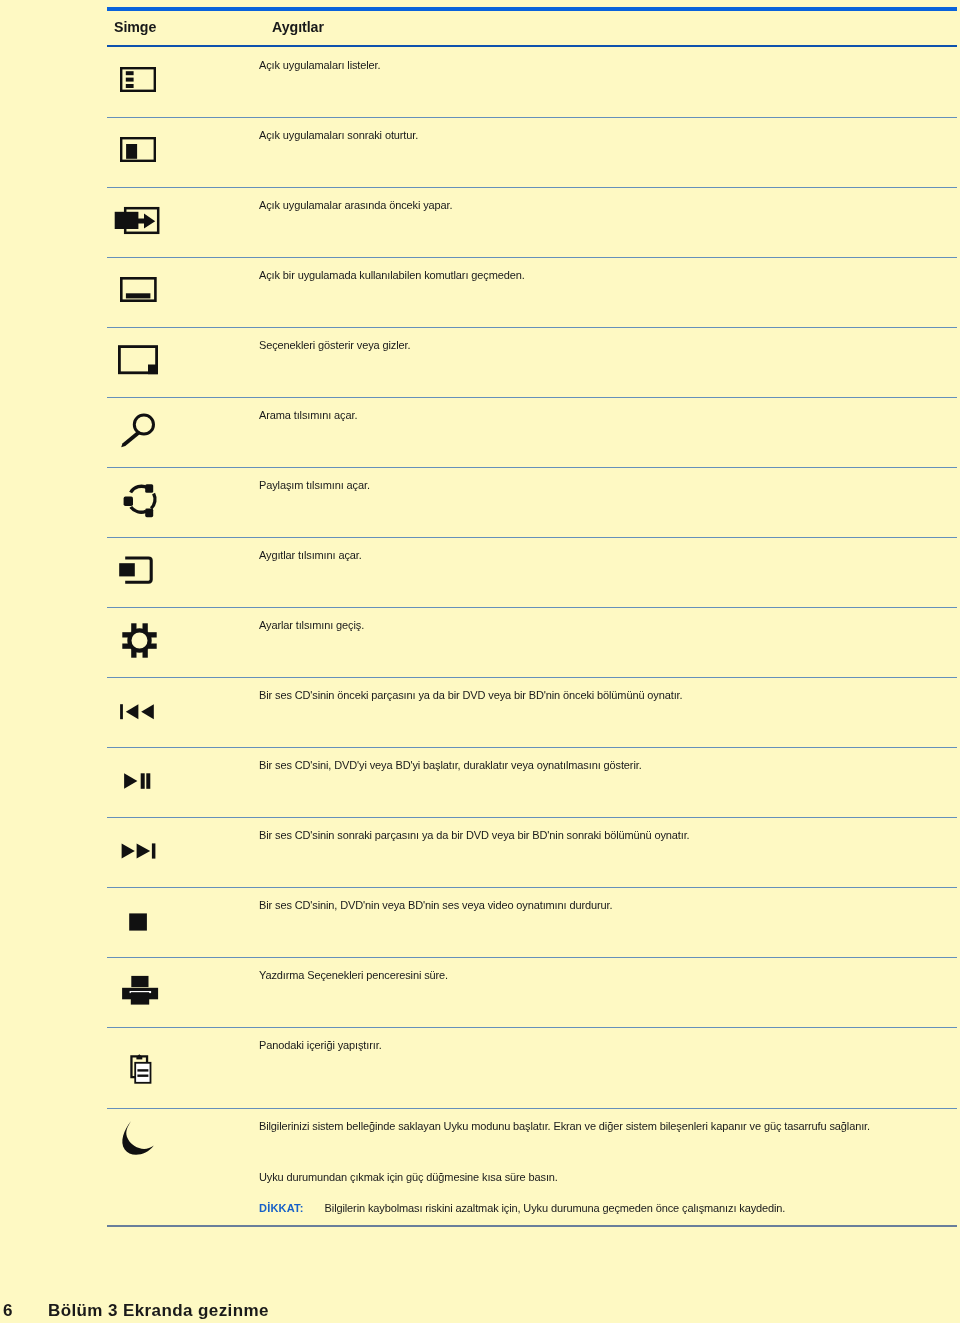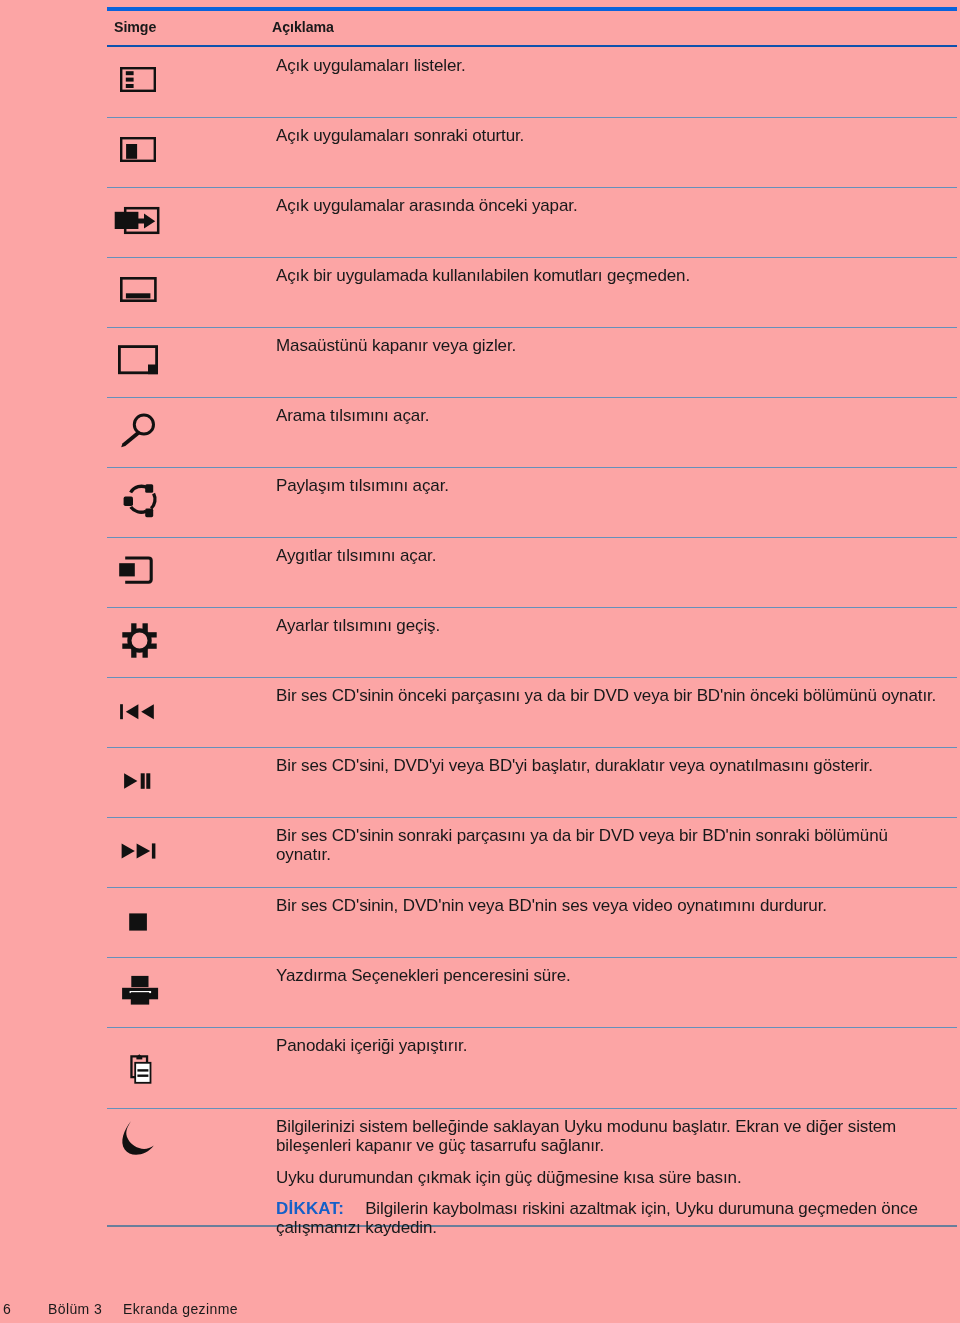--- a/index.html
+++ b/index.html
@@ -1,47 +1,47 @@
 <!DOCTYPE html>
 <html><head>
 <meta charset="utf-8">
 <style>
   html,body{margin:0;padding:0;background:#fff;}
   body{width:960px;height:1323px;font-family:"Liberation Sans",sans-serif;color:#18191a;overflow:hidden;-webkit-font-smoothing:antialiased;will-change:transform;}
-  .page{position:relative;width:960px;height:1323px;background:#fca5a5;}
+  .page{position:relative;width:960px;height:1323px;background:#fef9c3;}
 
   .table{position:absolute;left:107px;top:0;width:850px;}
   .rule{position:absolute;left:0;width:850px;}
   .rule-top{height:4.2px;background:#0a63db;top:6.6px;}
   .rule-head{height:2.2px;background:#0e52ad;top:45.3px;}
   .rule-row{height:1.4px;background:#6590bb;}
   .rule-bottom{height:2.2px;background:#697f9b;}
 
   .hdr{position:absolute;top:19px;left:0;font-weight:bold;font-size:14.2px;letter-spacing:-0.05px;}
   .hdr-icon{left:7px;}
   .hdr-desc{left:165px;}
 
-  .desc{position:absolute;left:169px;width:670px;font-size:17px;letter-spacing:-0.12px;line-height:19px;color:#18191a;}
+  .desc{position:absolute;left:152px;width:670px;font-size:11px;letter-spacing:-0.12px;line-height:19px;color:#18191a;}
   .icon-layer{position:absolute;left:0;top:0;width:960px;height:1323px;}
   .icon{position:absolute;}
   .note-label{font-weight:bold;color:#1660c8;letter-spacing:0.2px;padding-right:21px;}
 
-  .footer{position:absolute;left:3px;top:1301px;font-size:14px;color:#1a1a1a;letter-spacing:0.4px;white-space:nowrap;}
+  .footer{position:absolute;left:3px;top:1301px;font-size:17px;color:#1a1a1a;letter-spacing:0.4px;white-space:nowrap;font-weight:bold;}
   .footer .pg{display:inline-block;width:45px;}
   .footer .ch{display:inline-block;width:75px;}
   svg{display:block;}
 </style>
 </head>
 <body>
 
 <div class="page">
   <div class="table">
     <div class="rule rule-top"></div>
     <div class="hdr hdr-icon">Simge</div>
-    <div class="hdr hdr-desc">Açıklama</div>
+    <div class="hdr hdr-desc">Aygıtlar</div>
     <div class="rule rule-head"></div>
 
     <div class="rule rule-row" style="top:116.6px"></div>
     <div class="rule rule-row" style="top:186.6px"></div>
     <div class="rule rule-row" style="top:256.6px"></div>
     <div class="rule rule-row" style="top:326.6px"></div>
     <div class="rule rule-row" style="top:396.6px"></div>
     <div class="rule rule-row" style="top:466.6px"></div>
     <div class="rule rule-row" style="top:536.6px"></div>
     <div class="rule rule-row" style="top:606.6px"></div>
@@ -51,21 +51,21 @@
     <div class="rule rule-row" style="top:886.6px"></div>
     <div class="rule rule-row" style="top:956.6px"></div>
     <div class="rule rule-row" style="top:1026.6px"></div>
     <div class="rule rule-row" style="top:1107.6px"></div>
     <div class="rule rule-bottom" style="top:1225.3px"></div>
 
     <div class="desc" style="top:56px">Açık uygulamaları listeler.</div>
     <div class="desc" style="top:126px">Açık uygulamaları sonraki oturtur.</div>
     <div class="desc" style="top:196px">Açık uygulamalar arasında önceki yapar.</div>
     <div class="desc" style="top:266px">Açık bir uygulamada kullanılabilen komutları geçmeden.</div>
-    <div class="desc" style="top:336px">Masaüstünü kapanır veya gizler.</div>
+    <div class="desc" style="top:336px">Seçenekleri gösterir veya gizler.</div>
     <div class="desc" style="top:406px">Arama tılsımını açar.</div>
     <div class="desc" style="top:476px">Paylaşım tılsımını açar.</div>
     <div class="desc" style="top:546px">Aygıtlar tılsımını açar.</div>
     <div class="desc" style="top:616px">Ayarlar tılsımını geçiş.</div>
     <div class="desc" style="top:686px">Bir ses CD'sinin önceki parçasını ya da bir DVD veya bir BD'nin önceki bölümünü oynatır.</div>
     <div class="desc" style="top:756px">Bir ses CD'sini, DVD'yi veya BD'yi başlatır, duraklatır veya oynatılmasını gösterir.</div>
     <div class="desc" style="top:826px">Bir ses CD'sinin sonraki parçasını ya da bir DVD veya bir BD'nin sonraki bölümünü oynatır.</div>
     <div class="desc" style="top:896px">Bir ses CD'sinin, DVD'nin veya BD'nin ses veya video oynatımını durdurur.</div>
     <div class="desc" style="top:966px">Yazdırma Seçenekleri penceresini süre.</div>
     <div class="desc" style="top:1036px">Panodaki içeriği yapıştırır.</div>

